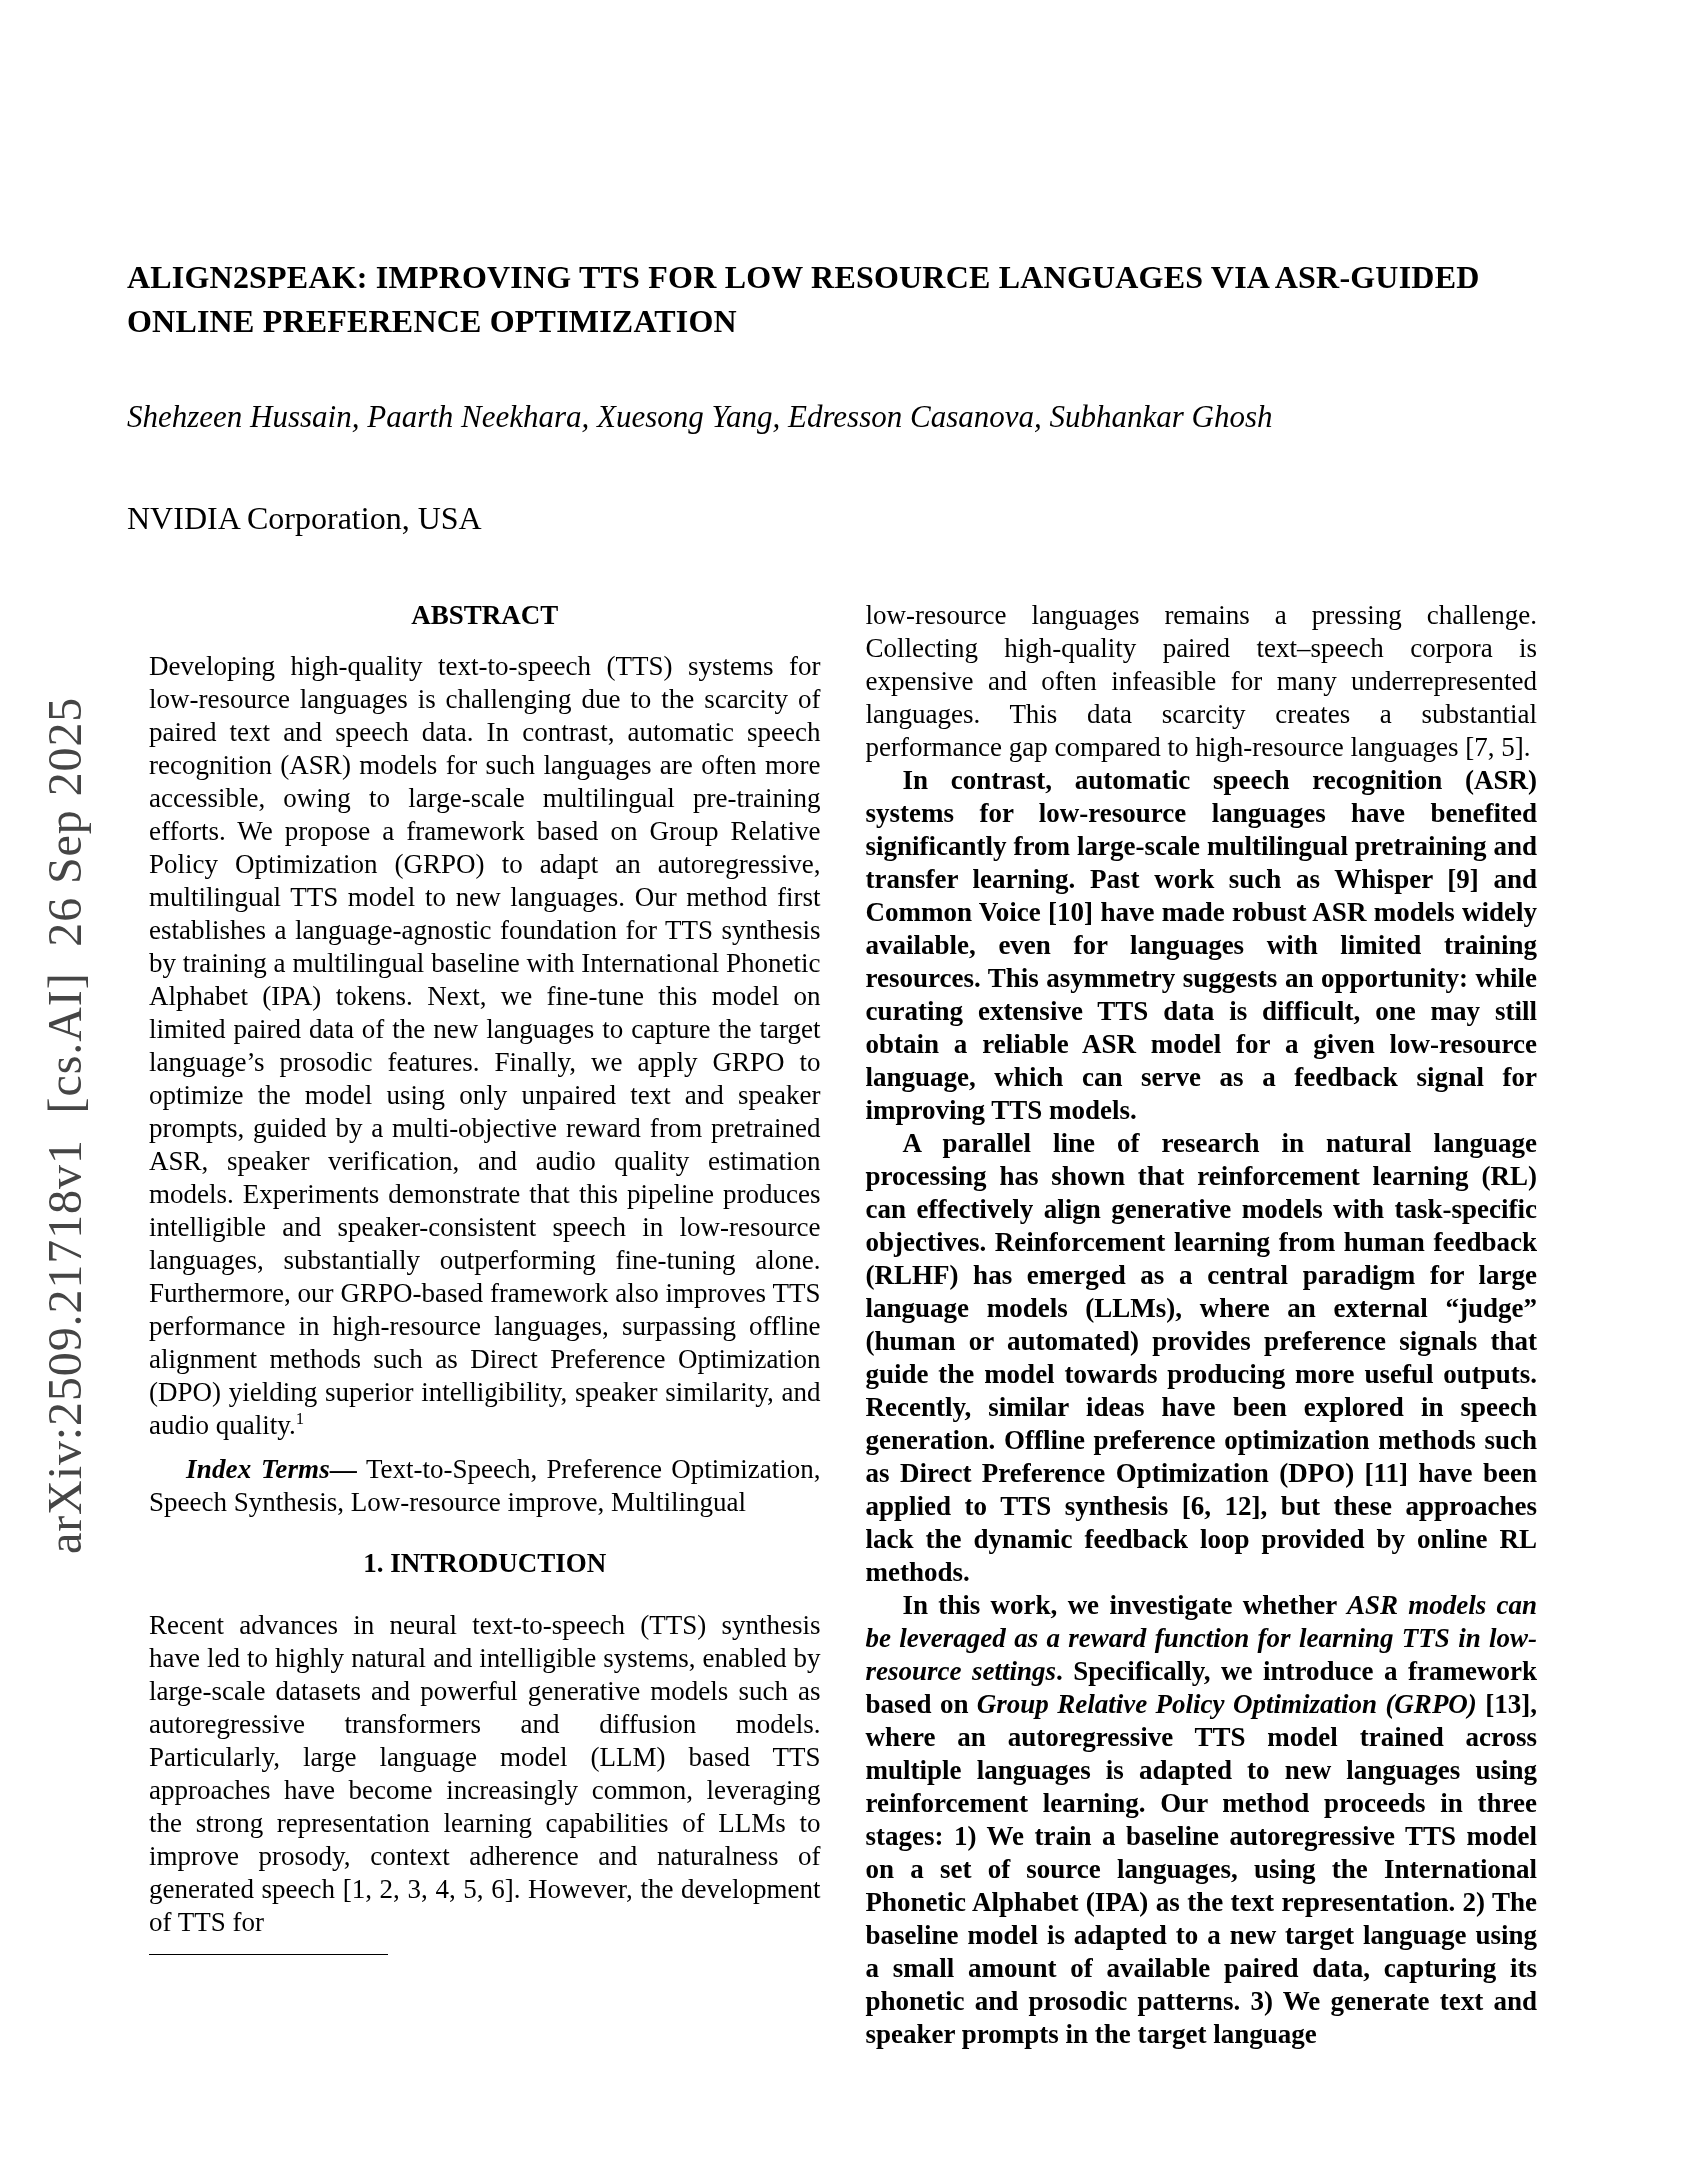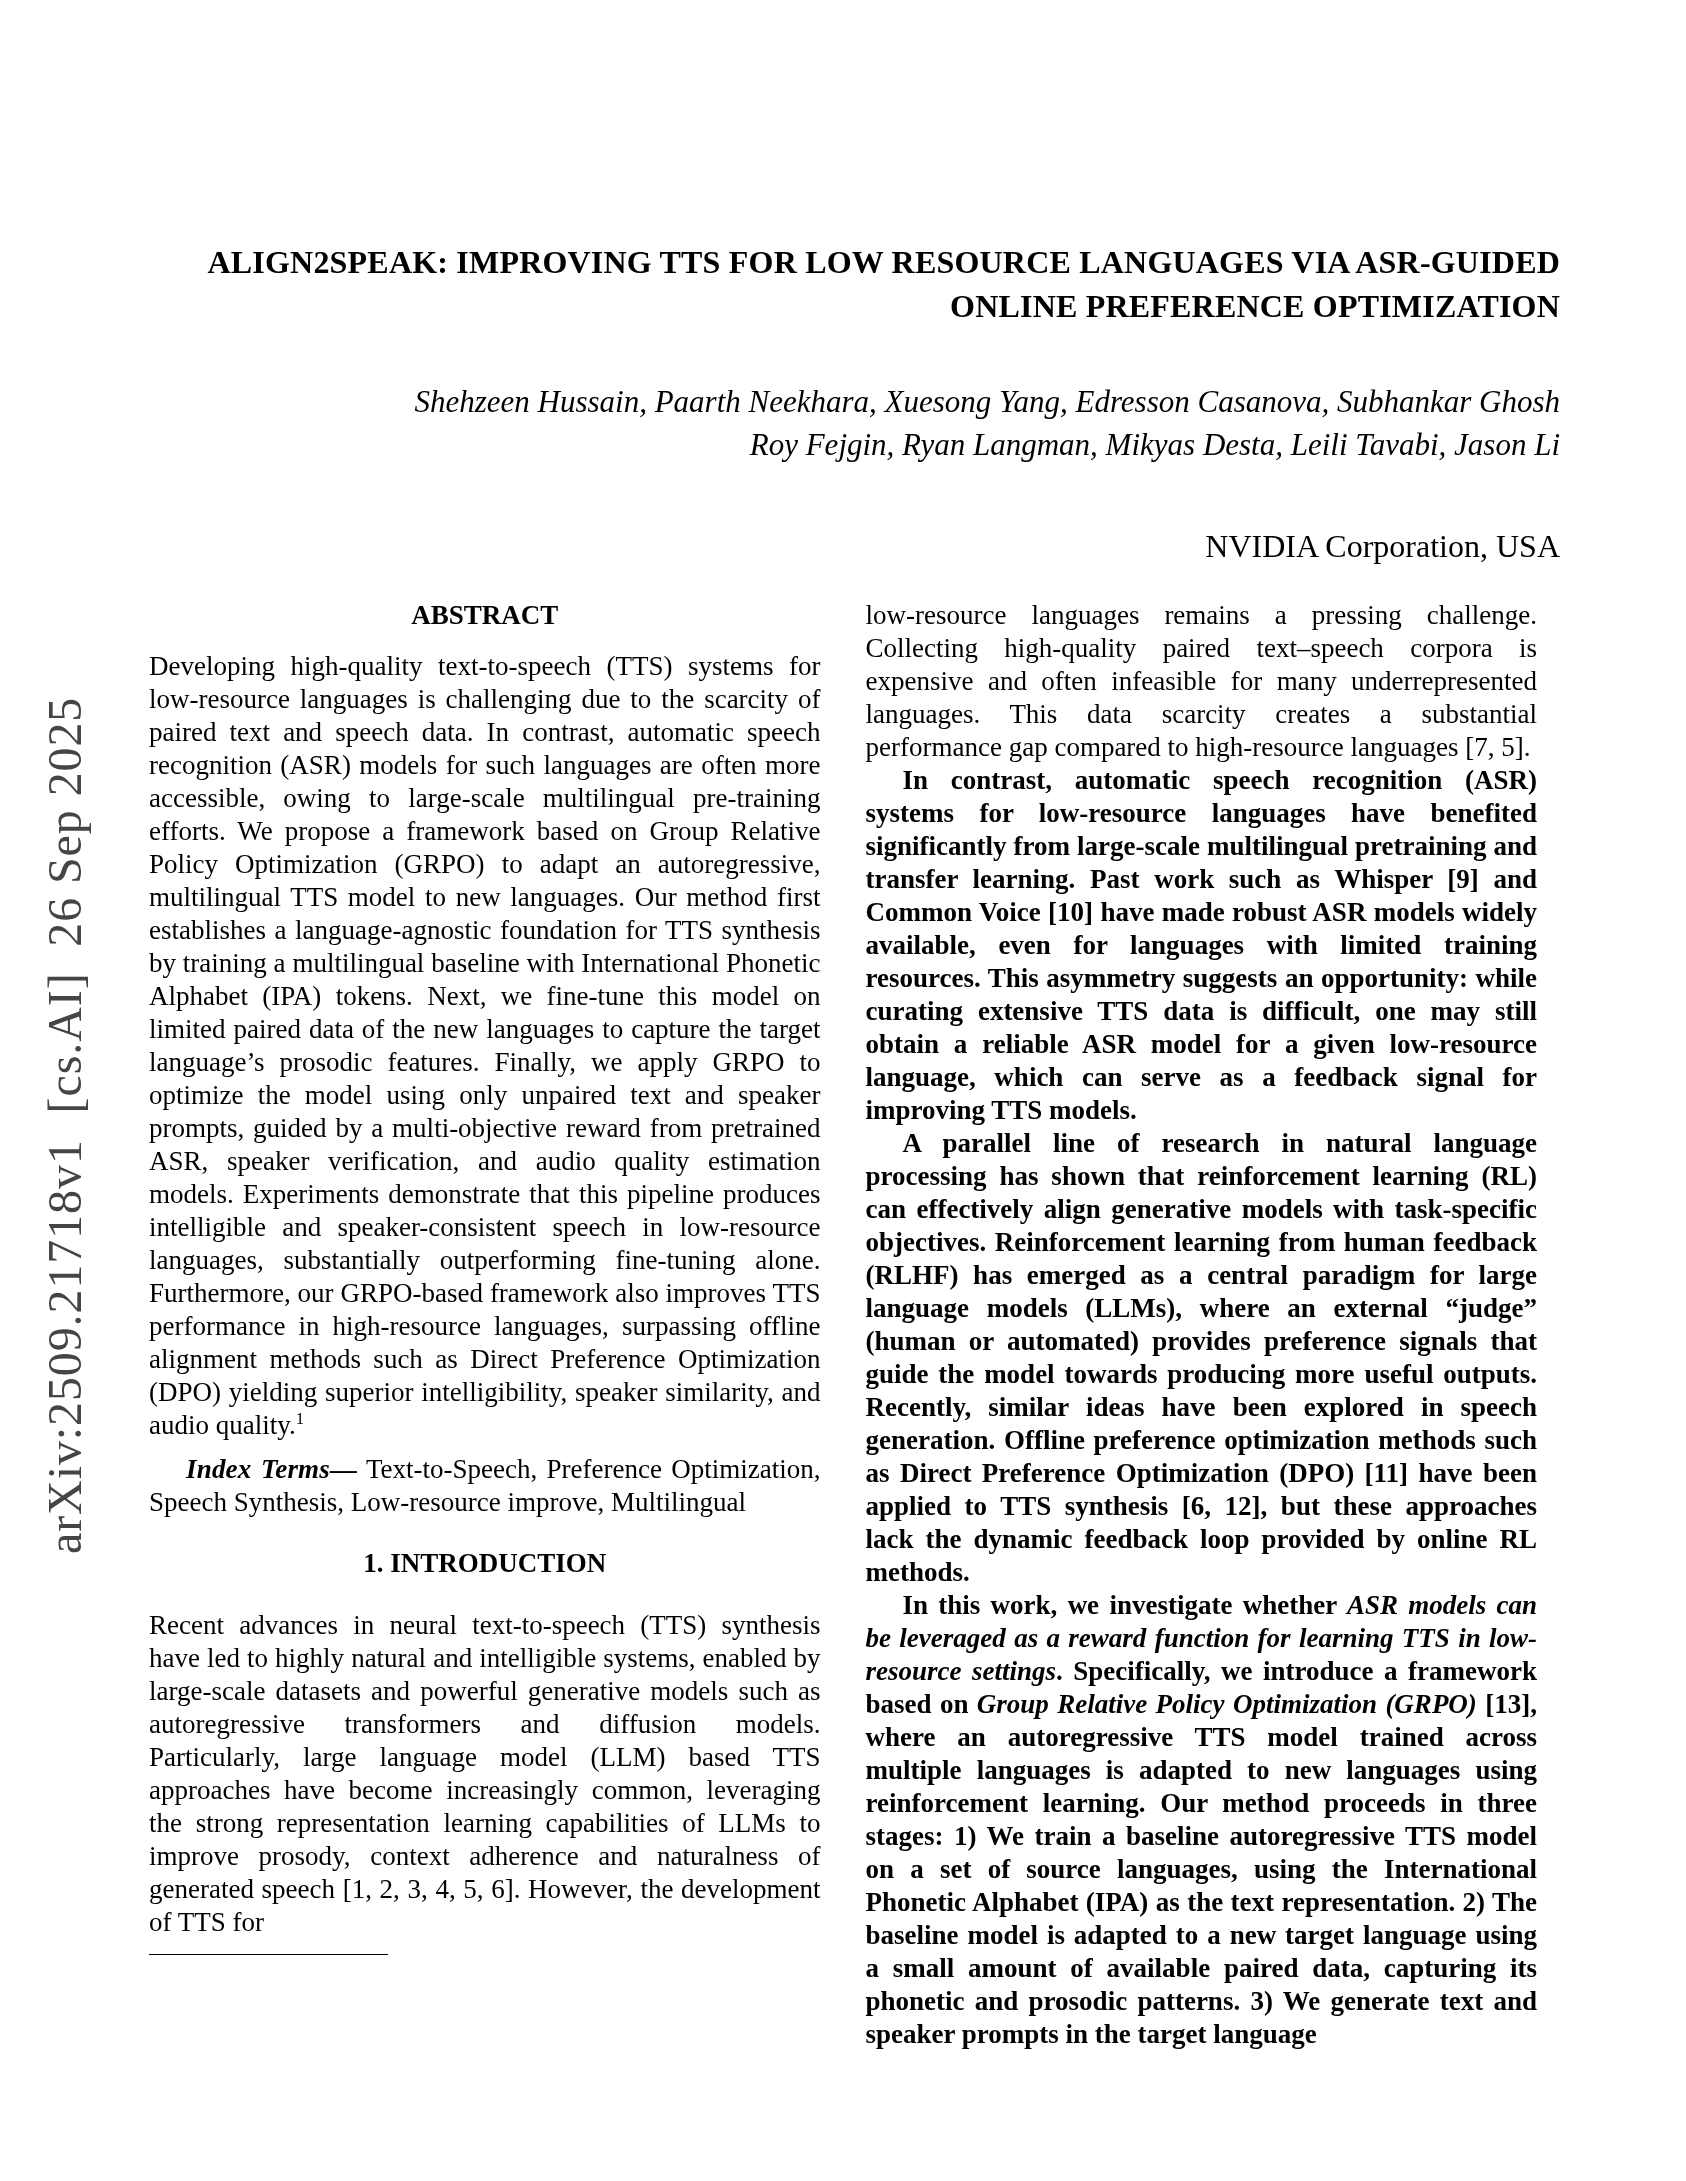--- a/index.html
+++ b/index.html
@@ -19,24 +19,24 @@
     left: 37px;
     transform: rotate(-90deg);
     transform-origin: 0 0;
     font-size: 48px;
     letter-spacing: 0.9px;
     color: #454545;
     white-space: pre;
   }
   .titleblock {
     position: absolute;
-    top: 240px;
+    top: 255px;
     left: 127px;
     width: 1433px;
-    text-align: right;
+    text-align: left;
   }
   .title { font-size: 32px; font-weight: bold; line-height: 1.38; letter-spacing: 0.2px; }
   .authors { margin-top: 53px; font-style: italic; font-size: 31px; line-height: 1.38; }
   .affil { margin-top: 61px; font-size: 32px; }
   .columns {
     position: absolute;
     top: 599px;
     left: 149px;
     width: 1388px;
     display: flex;
@@ -86,21 +86,20 @@
 
   <div class="arxiv-watermark">arXiv:2509.21718v1  [cs.AI]  26 Sep 2025</div>
 
   <header class="titleblock">
     <div class="title">
       <div>ALIGN2SPEAK: IMPROVING TTS FOR LOW RESOURCE LANGUAGES VIA ASR-GUIDED</div>
       <div>ONLINE PREFERENCE OPTIMIZATION</div>
     </div>
     <div class="authors">
       <div>Shehzeen Hussain, Paarth Neekhara, Xuesong Yang, Edresson Casanova, Subhankar Ghosh</div>
-      <div>Roy Fejgin, Ryan Langman, Mikyas Desta, Leili Tavabi, Jason Li</div>
     </div>
     <div class="affil">NVIDIA Corporation, USA</div>
   </header>
 
   <main class="columns">
 
     <section class="col">
       <h2 class="abstract-heading">ABSTRACT</h2>
 
       <p class="para"><span>Developing high-quality text-to-speech (TTS) systems for low-resource languages is challenging due to the scarcity of paired text and speech data. In contrast, automatic speech recognition (ASR) models for such languages are often more accessible, owing to large-scale multilingual pre-training efforts. We propose a framework based on Group Relative Policy Optimization (GRPO) to adapt an autoregressive, multilingual TTS model to new languages. Our method first establishes a language-agnostic foundation for TTS synthesis by training a multilingual baseline with International Phonetic Alphabet (IPA) tokens. Next, we fine-tune this model on limited paired data of the new languages to capture the target language’s prosodic features. Finally, we apply GRPO to optimize the model using only unpaired text and speaker prompts, guided by a multi-objective reward from pretrained ASR, speaker verification, and audio quality estimation models. Experiments demonstrate that this pipeline produces intelligible and speaker-consistent speech in low-resource languages, substantially outperforming fine-tuning alone. Furthermore, our GRPO-based framework also improves TTS performance in high-resource languages, surpassing offline alignment methods such as Direct Preference Optimization (DPO) yielding superior intelligibility, speaker similarity, and audio quality.</span><sup>1</sup></p>

